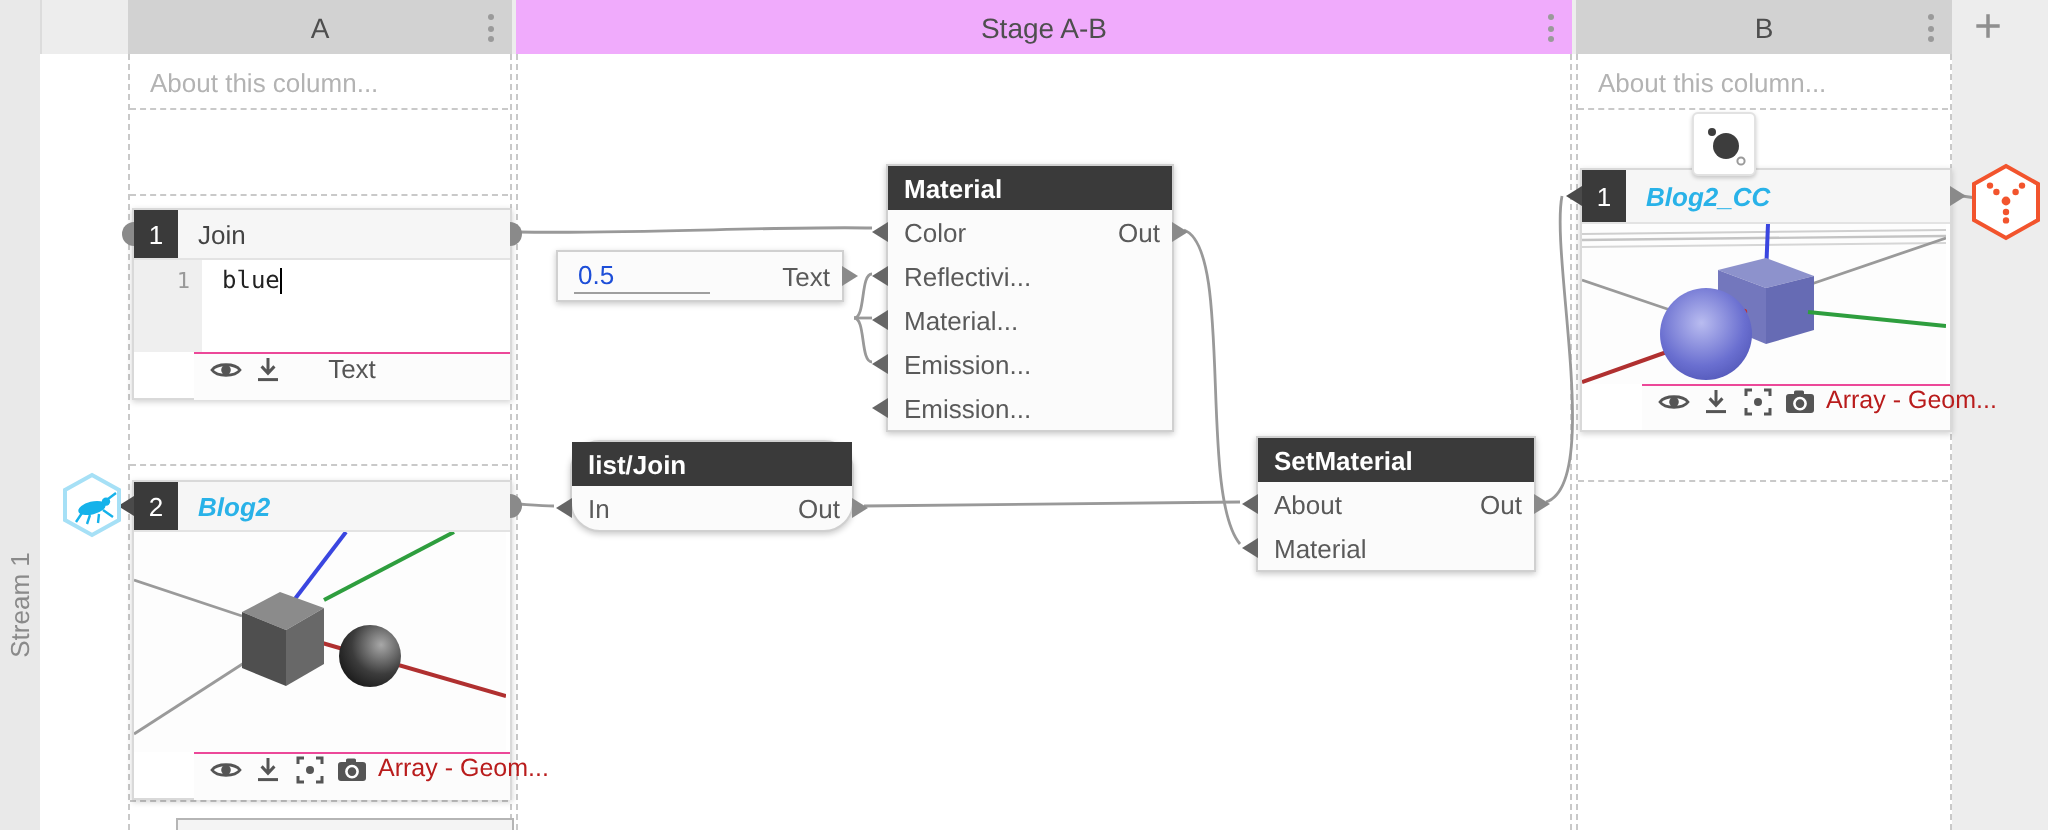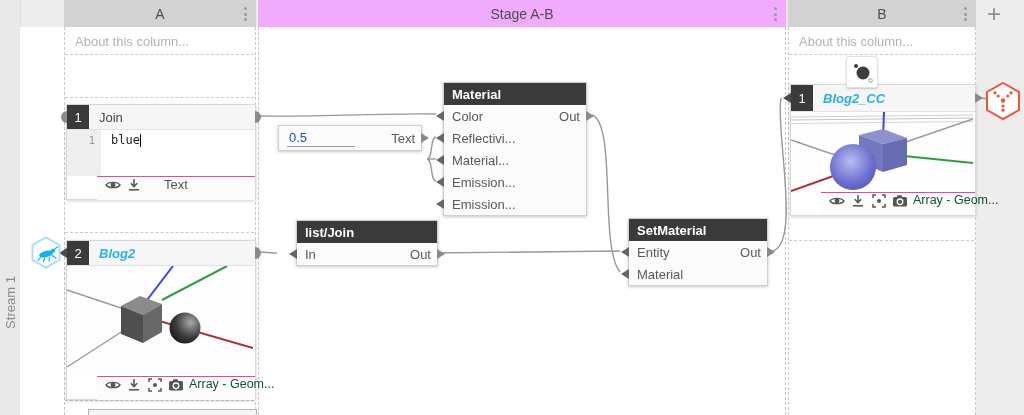--- a/index.html
+++ b/index.html
@@ -31,21 +31,21 @@
   
   .card{background:#fff;border:1px solid #d9d9d9;box-shadow:0 1px 3px rgba(0,0,0,.18);}
   .card-hd{position:relative;display:flex;align-items:center;background:#f6f6f6;border-bottom:1px solid #e3e3e3;}
   .badge{display:flex;align-items:center;justify-content:center;background:#3a3a3a;color:#fff;
     font-size:13px;flex:none;}
   .card-title{padding-left:10px;font-size:13px;color:#444;}
   .title-cyan{font-style:italic;font-weight:bold;}
   .card-ft{position:relative;display:flex;align-items:flex-start;border-top:1px solid #ec4899;background:#fcfcfc;
     padding-left:8px;margin-left:30px;}
   .card-ft .ic{width:16px;height:16px;margin-right:5px;flex:none;cursor:pointer;}
-  .ft-label{font-size:12.5px;color:#14532d;white-space:nowrap;}
+  .ft-label{font-size:12.5px;color:#b91c1c;white-space:nowrap;}
   .ft-label-center{position:absolute;left:0;right:0;text-align:center;font-size:13px;color:#555;}
   
   .bump-r{position:absolute;right:-6px;width:6px;height:12px;border-radius:0 6px 6px 0;background:#8a8a8a;}
   .bump-l{position:absolute;left:-6px;width:6px;height:12px;border-radius:6px 0 0 6px;background:#8a8a8a;}
   .tri-l{position:absolute;left:-8px;width:0;height:0;border-top:5px solid transparent;
     border-bottom:5px solid transparent;border-right:8px solid #5a5a5a;}
   .tri-r{position:absolute;right:-8px;width:0;height:0;border-top:5px solid transparent;
     border-bottom:5px solid transparent;border-left:8px solid #8a8a8a;}
   
   .node{background:#fbfbfb;border:1px solid #d0d0d0;box-shadow:0 1px 3px rgba(0,0,0,.22);}
@@ -262,36 +262,36 @@
     <div class="node-row">
       <div class="tri-l" style="top:6px;border-right-color:#666;"></div>
       <span>Emission...</span>
     </div>
     <div class="node-row">
       <div class="tri-l" style="top:6px;border-right-color:#666;"></div>
       <span>Emission...</span>
     </div>
   </div>
 
-  <div class="abs node" style="left:296px;top:220px;width:140px;z-index:10;">
+  <div class="abs node" style="left:285px;top:220px;width:140px;z-index:10;border-radius:15px;">
     <div class="node-hd">list/Join</div>
     <div class="node-row">
       <div class="tri-l" style="top:6px;border-right-color:#666;"></div>
       <span>In</span>
       <span class="spacer"></span>
       <span>Out</span>
       <div class="tri-r" style="top:6px;"></div>
     </div>
   </div>
 
   <div class="abs node" style="left:628px;top:218px;width:138px;z-index:10;">
     <div class="node-hd">SetMaterial</div>
     <div class="node-row">
       <div class="tri-l" style="top:6px;border-right-color:#666;"></div>
-      <span>Entity</span>
+      <span>About</span>
       <span class="spacer"></span>
       <span>Out</span>
       <div class="tri-r" style="top:6px;"></div>
     </div>
     <div class="node-row">
       <div class="tri-l" style="top:6px;border-right-color:#666;"></div>
       <span>Material</span>
     </div>
   </div>
 

